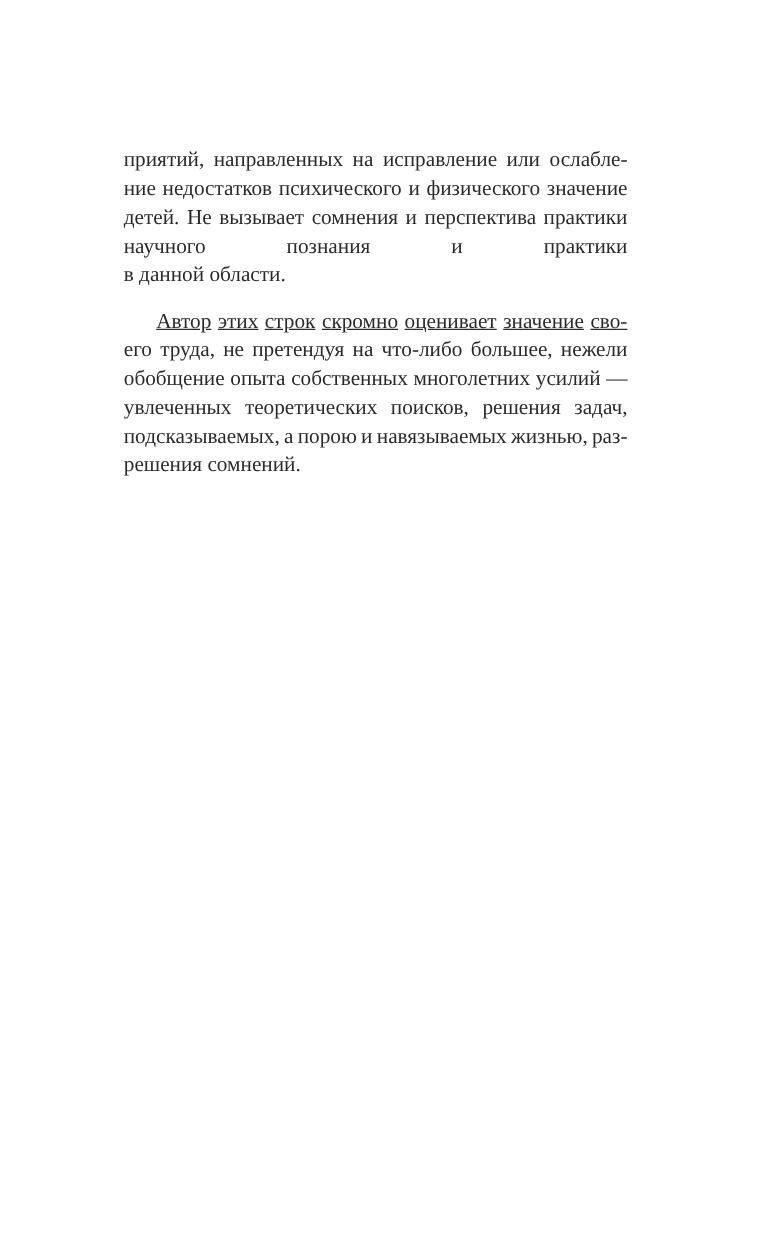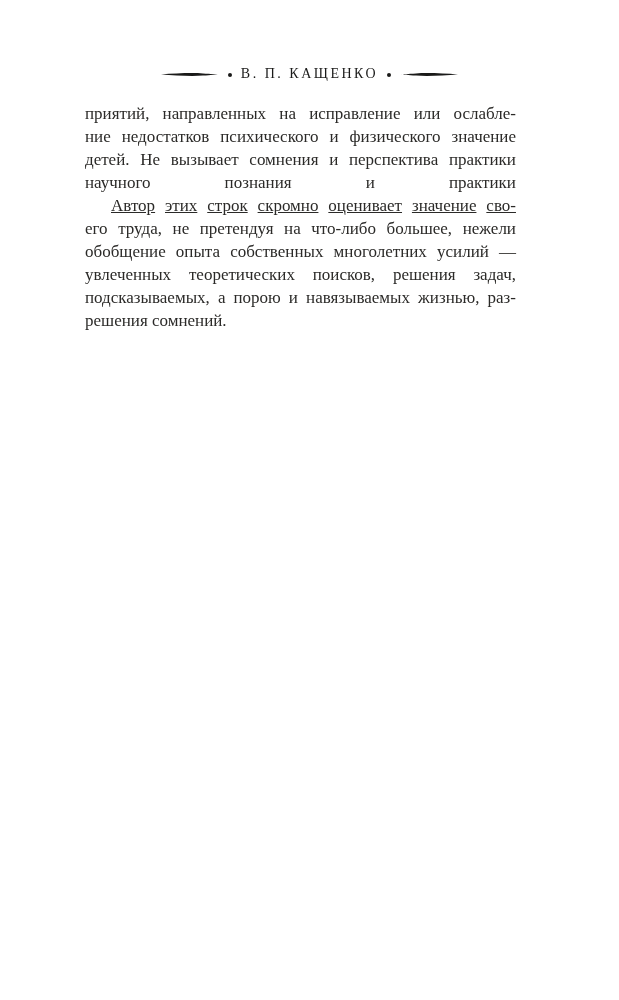--- a/index.html
+++ b/index.html
@@ -55,50 +55,35 @@
   
   .page-text {
     position: absolute;
     top: 102px;
     left: 85px;
     width: 431px;
     color: var(--text, #2b2a28);
     font-size: 17px;
     line-height: 23px;
   }
-  .paragraph { margin: 0; }
+  .paragraph { margin: 14px; }
   .text-line { height: 23px; }
   .text-line.just {
     display: flex;
     justify-content: space-between;
     white-space: nowrap;
   }
   .text-line.just span { flex: 0 0 auto; }
   .text-line.indent { padding-left: 26px; text-decoration: underline; }
 </style>
 </head>
 <body>
 
 <div class="page">
 
-  <div class="running-header">
-    <span class="orn orn-left">
-      <svg viewBox="0 0 58 7" xmlns="http://www.w3.org/2000/svg" aria-hidden="true">
-        <path fill="currentColor" d="M0 3.5 C 14 2.4, 30 1.7, 42 2.4 C 50 2.9, 55 3.3, 58 3.5 C 55 3.7, 50 4.1, 42 4.6 C 30 5.3, 14 4.6, 0 3.5 Z"></path>
-      </svg>
-    </span>
-    <span class="orn-dot"></span>
-    <span class="author">В. П. КАЩЕНКО</span>
-    <span class="orn-dot"></span>
-    <span class="orn orn-right">
-      <svg viewBox="0 0 58 7" xmlns="http://www.w3.org/2000/svg" aria-hidden="true">
-        <path fill="currentColor" d="M0 3.5 C 14 2.4, 30 1.7, 42 2.4 C 50 2.9, 55 3.3, 58 3.5 C 55 3.7, 50 4.1, 42 4.6 C 30 5.3, 14 4.6, 0 3.5 Z"></path>
-      </svg>
-    </span>
-  </div>
 
   <div class="page-text">
       <div class="paragraph">
         <div class="text-line just">
           <span>приятий,</span>
           <span>направленных</span>
           <span>на</span>
           <span>исправление</span>
           <span>или</span>
           <span>ослабле-</span>
@@ -119,20 +104,21 @@
           <span>и</span>
           <span>перспектива</span>
           <span>практики</span>
         </div>
         <div class="text-line just">
           <span>научного</span>
           <span>познания</span>
           <span>и</span>
           <span>практики</span>
         </div>
+        <div class="text-line">в данной области.</div>
       </div>
       <div class="paragraph">
         <div class="text-line indent just">
           <span>Автор</span>
           <span>этих</span>
           <span>строк</span>
           <span>скромно</span>
           <span>оценивает</span>
           <span>значение</span>
           <span>сво-</span>

